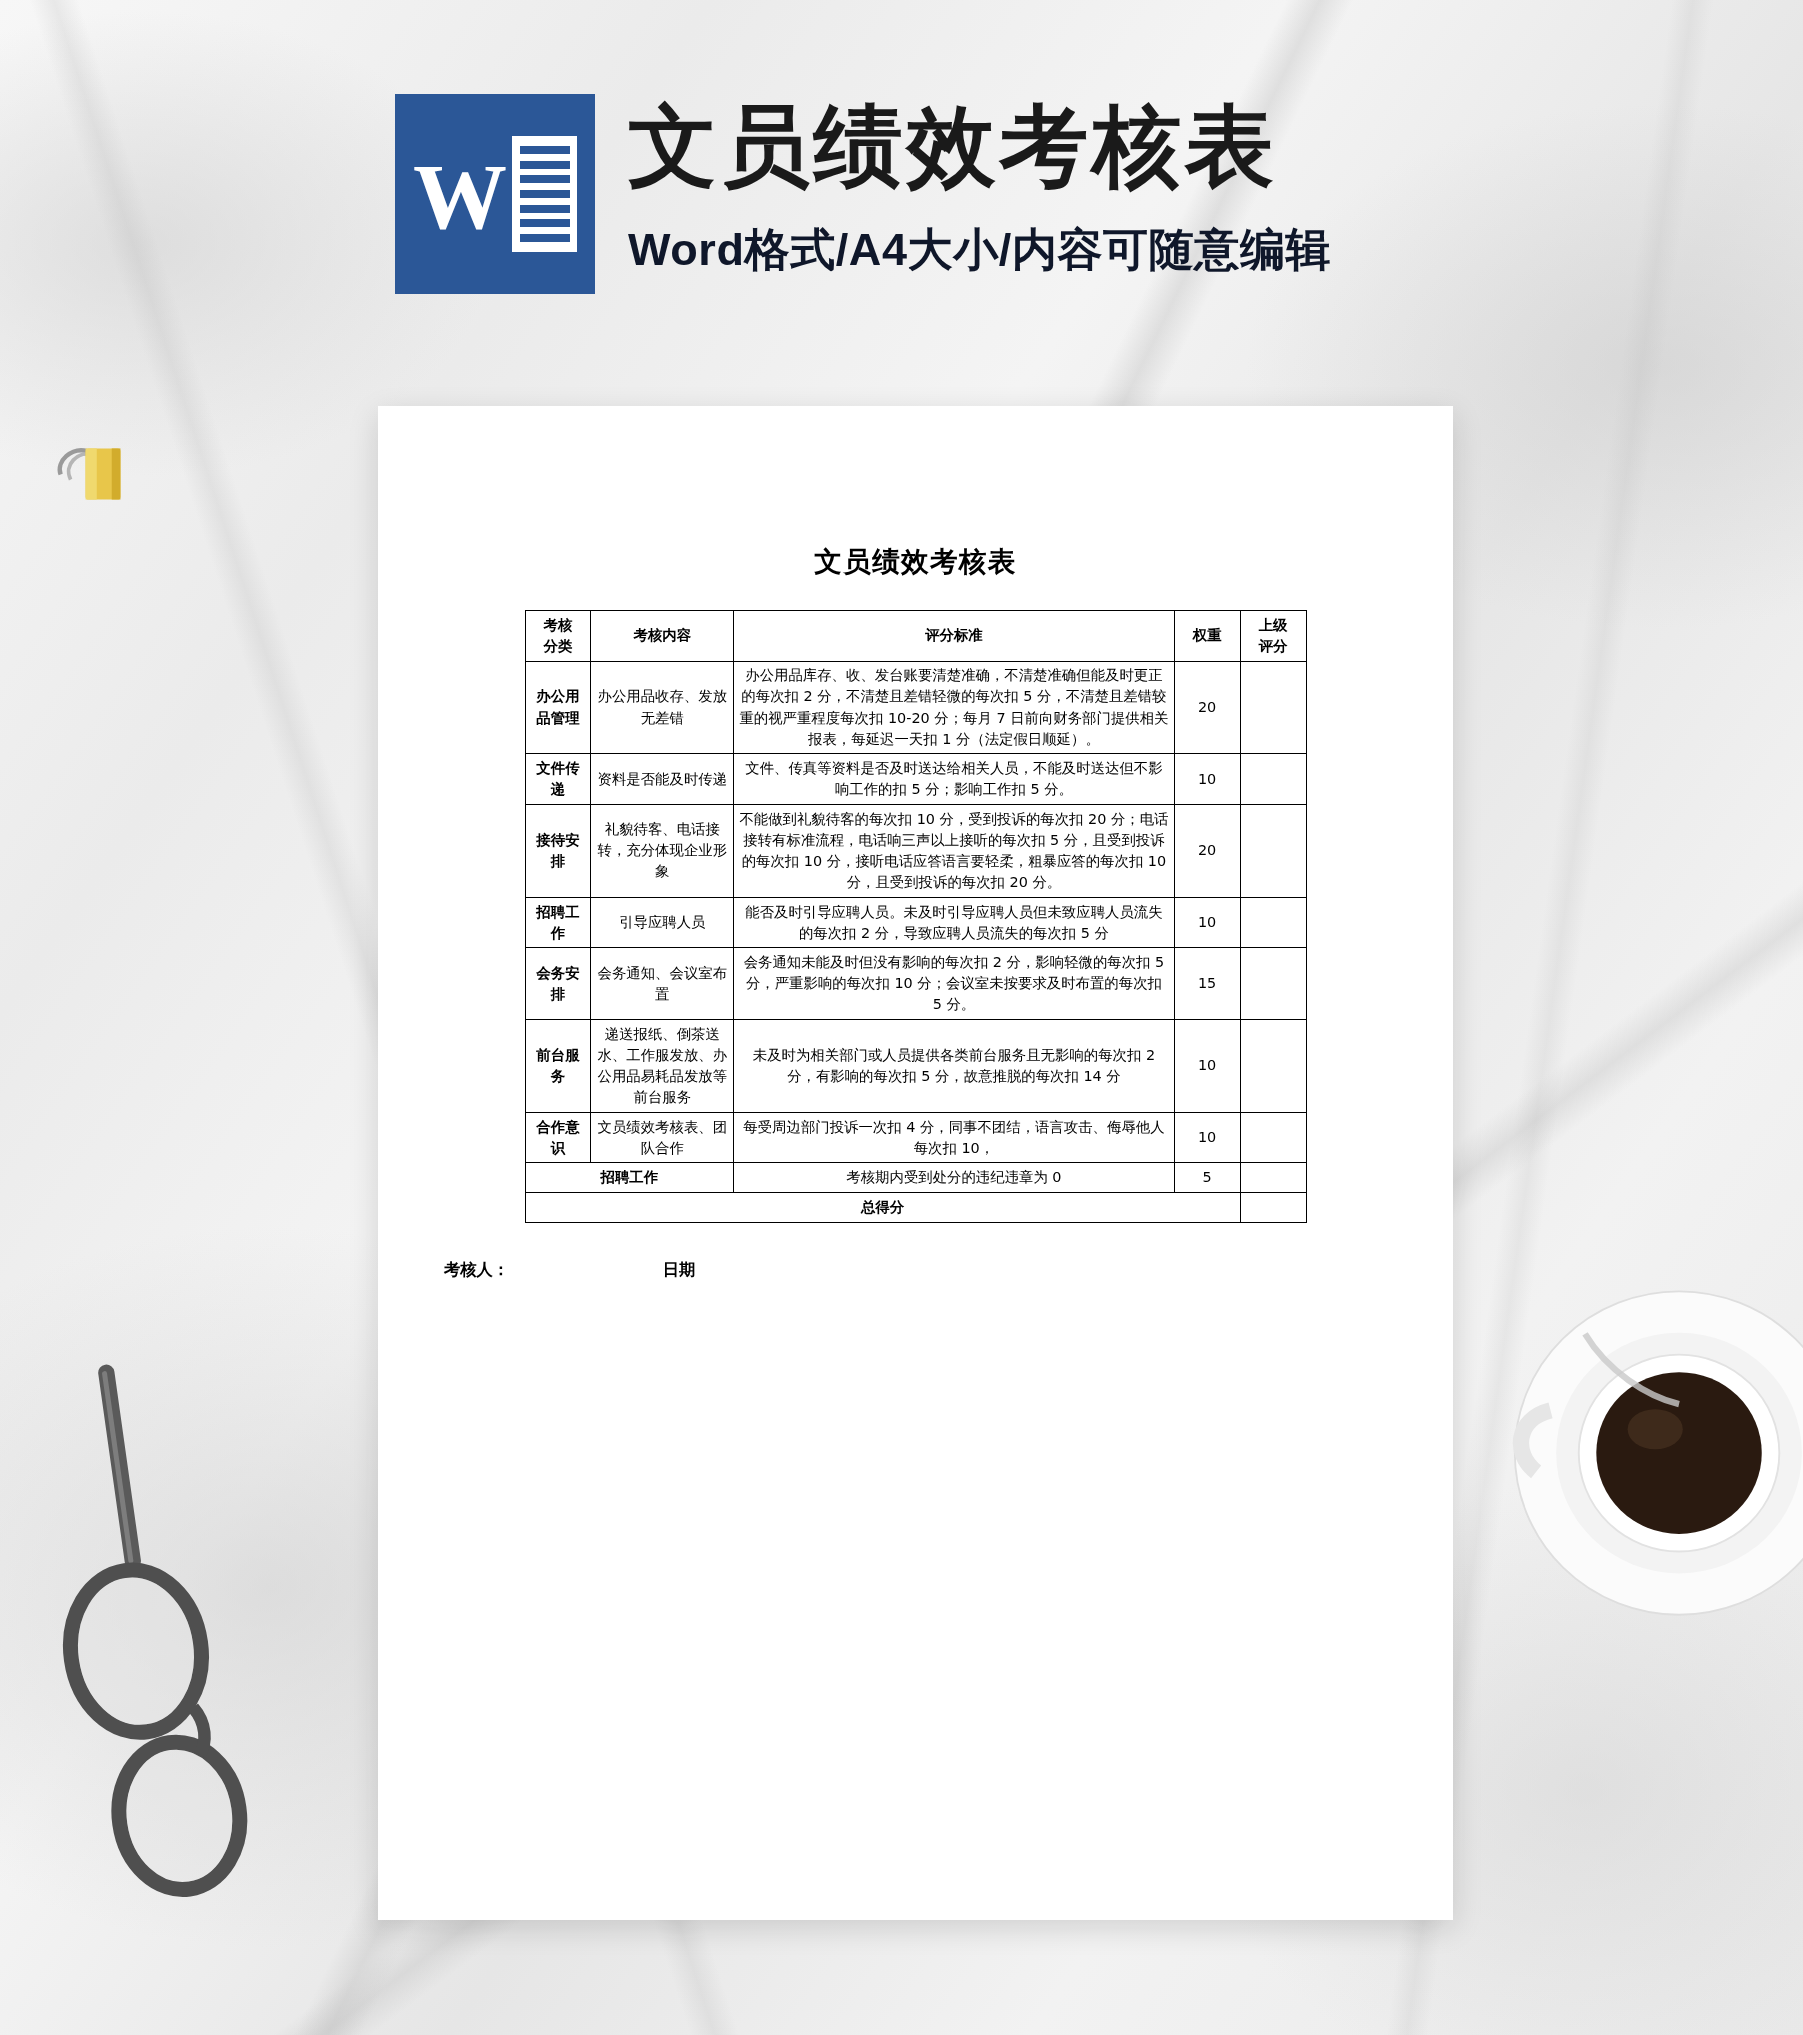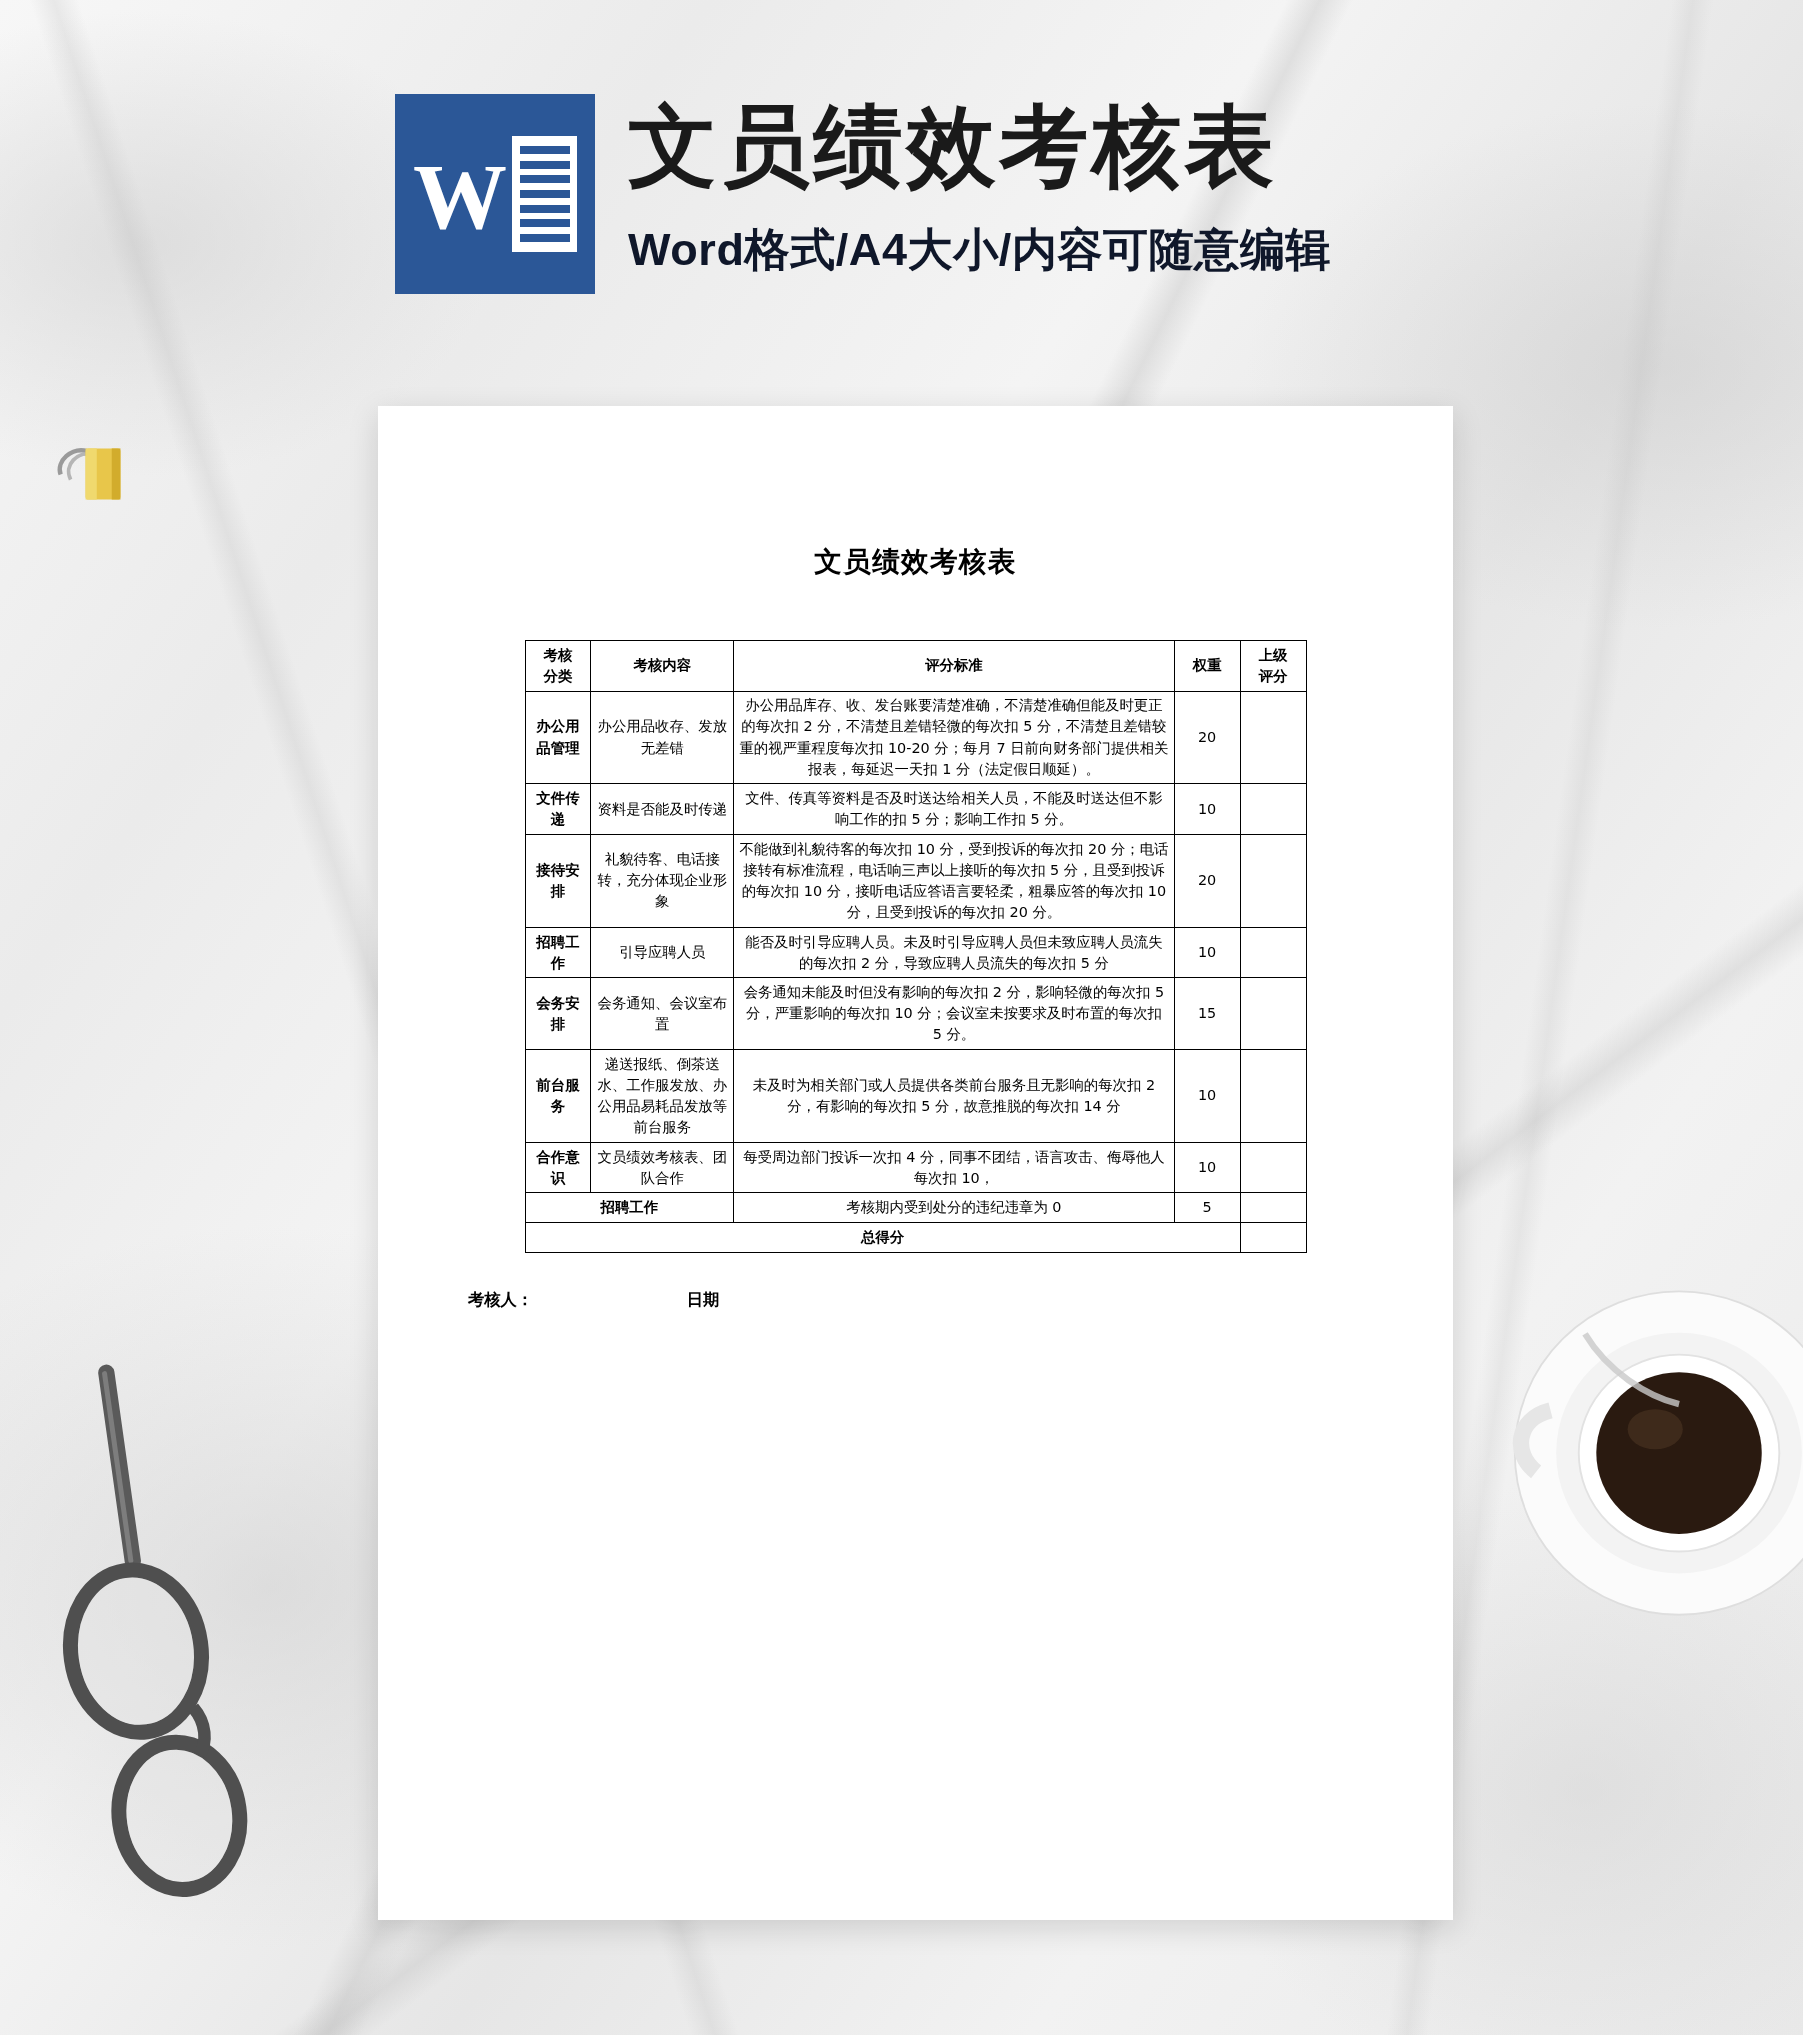--- a/index.html
+++ b/index.html
@@ -143,21 +143,21 @@
     font-size: 27.6px;
     font-weight: bold;
     color: #000;
     margin-top: 137px;
     letter-spacing: 1.3px;
     font-family: "DejaVu Sans", "Liberation Sans", sans-serif;
   }
 
   table.assess {
     border-collapse: collapse;
-    margin: 60px auto 0 auto;
+    margin: 30px auto 0 auto;
     width: 782px;
     table-layout: fixed;
     font-family: "DejaVu Sans", "Liberation Sans", sans-serif;
   }
   table.assess td {
     border: 1.3px solid #000;
     padding: 3.8px 5px;
     font-size: 14.4px;
     color: #000;
     line-height: 1.46;
@@ -169,21 +169,21 @@
   .col-std   { width: 401px; }
   .col-wt    { width: 60px; }
   .col-score { width: 60px; }
 
   td.c { text-align: center; }
   td.hd { text-align: center; font-weight: bold; }
   td.std { text-align: center; }
 
   .foot {
     margin: 36px 0 0 0;
-    padding-left: 90px;
+    padding-left: 66px;
     font-size: 16.3px;
     font-weight: bold;
     color: #000;
     font-family: "DejaVu Sans", "Liberation Sans", sans-serif;
   }
   .foot .date { margin-left: 148px; }
 </style>
 </head>
 <body>
 

